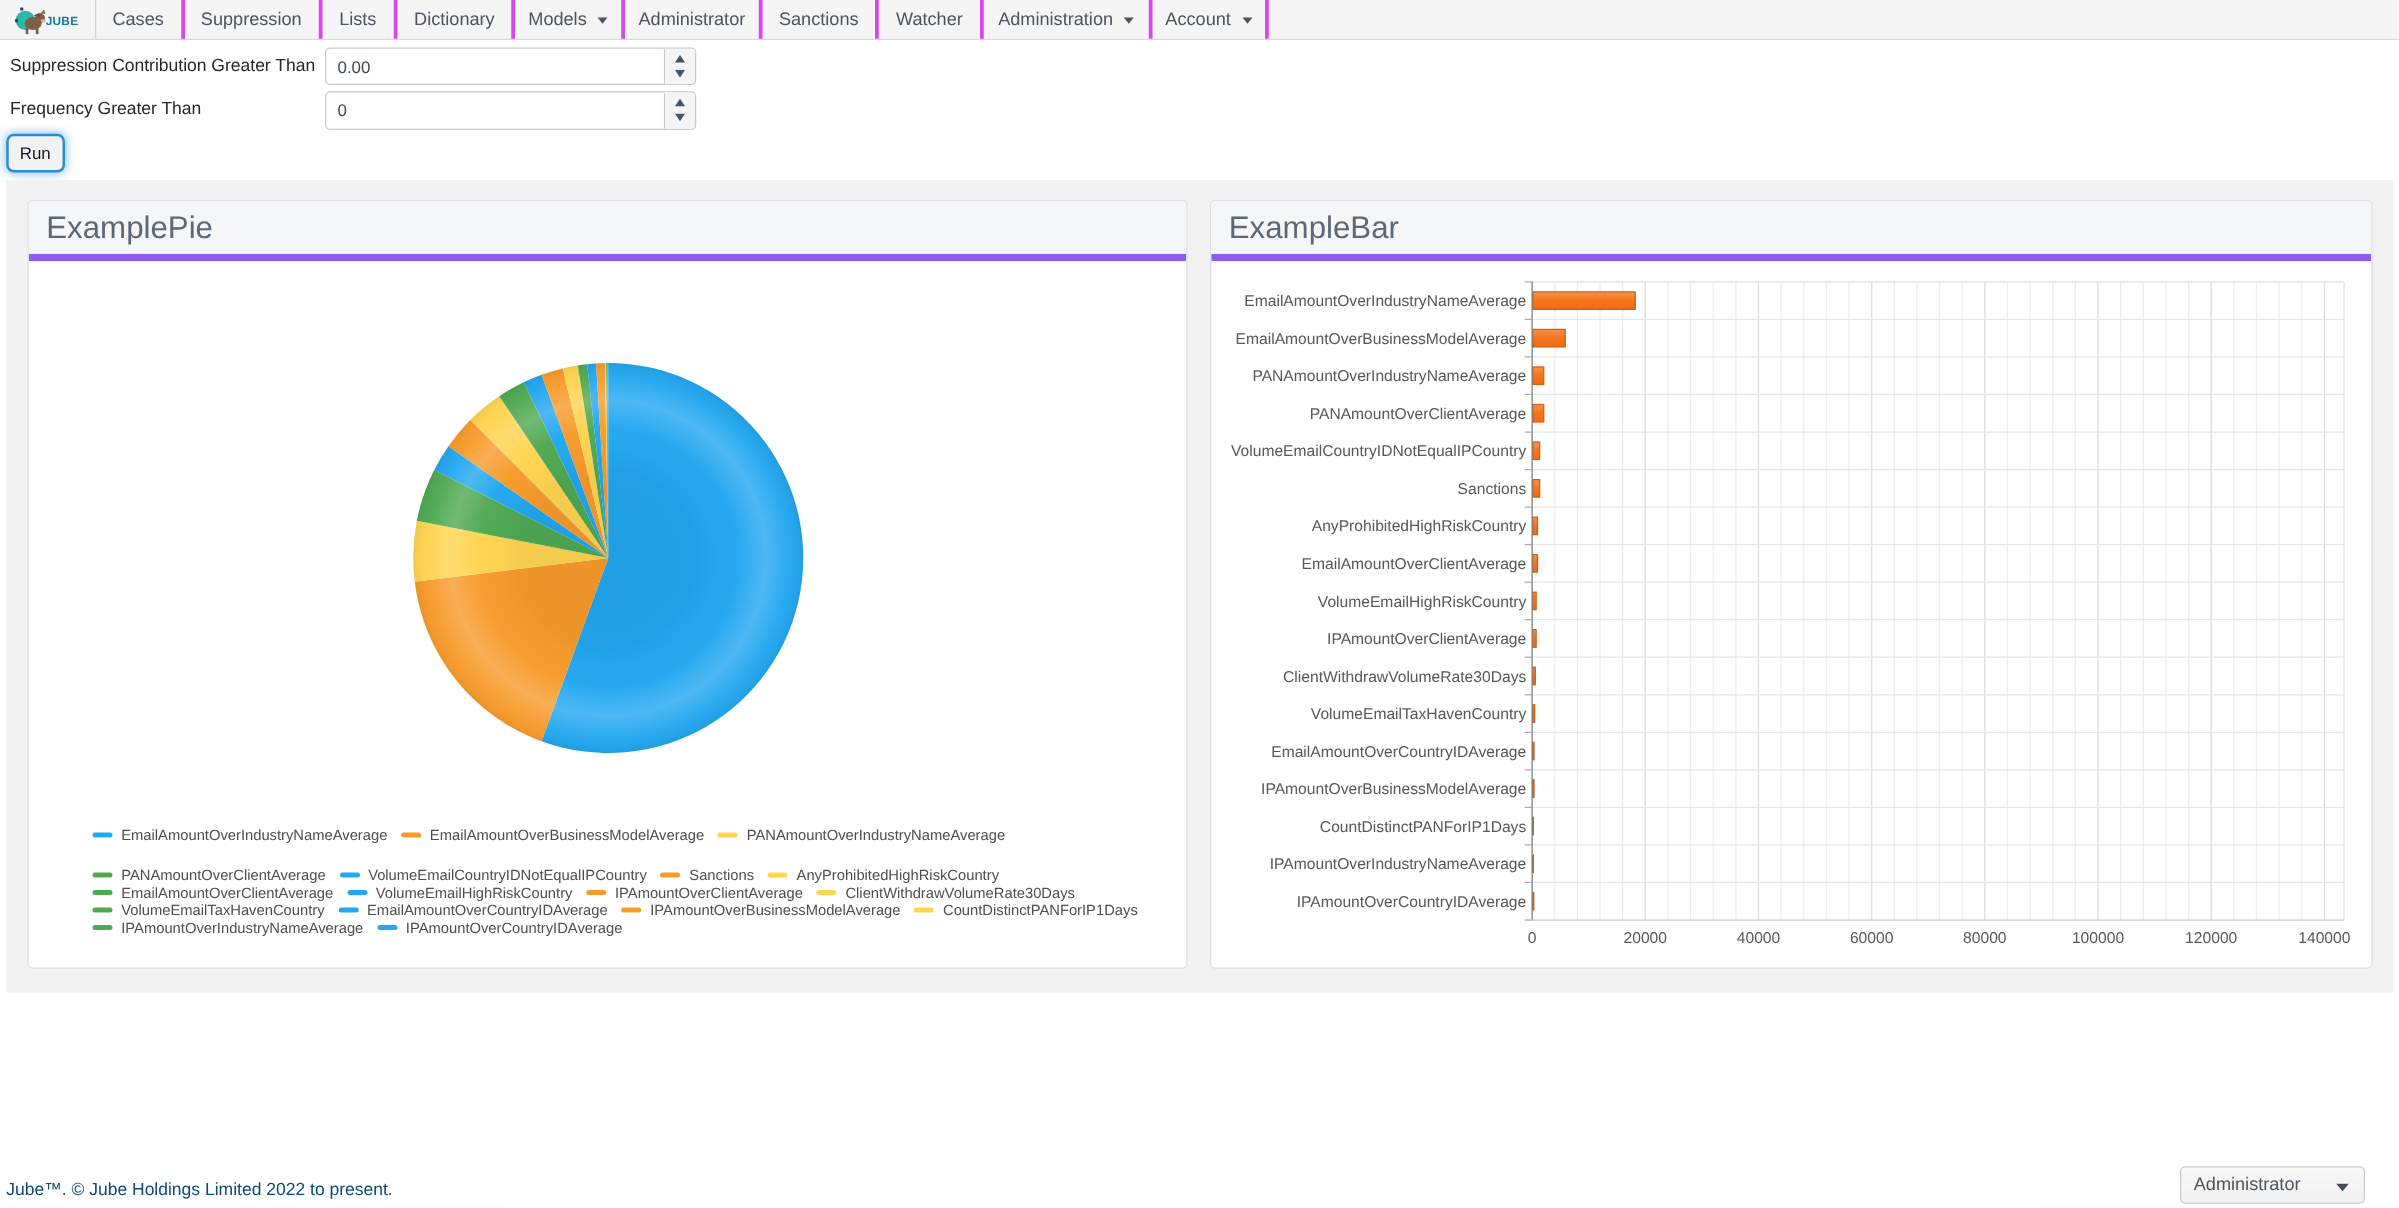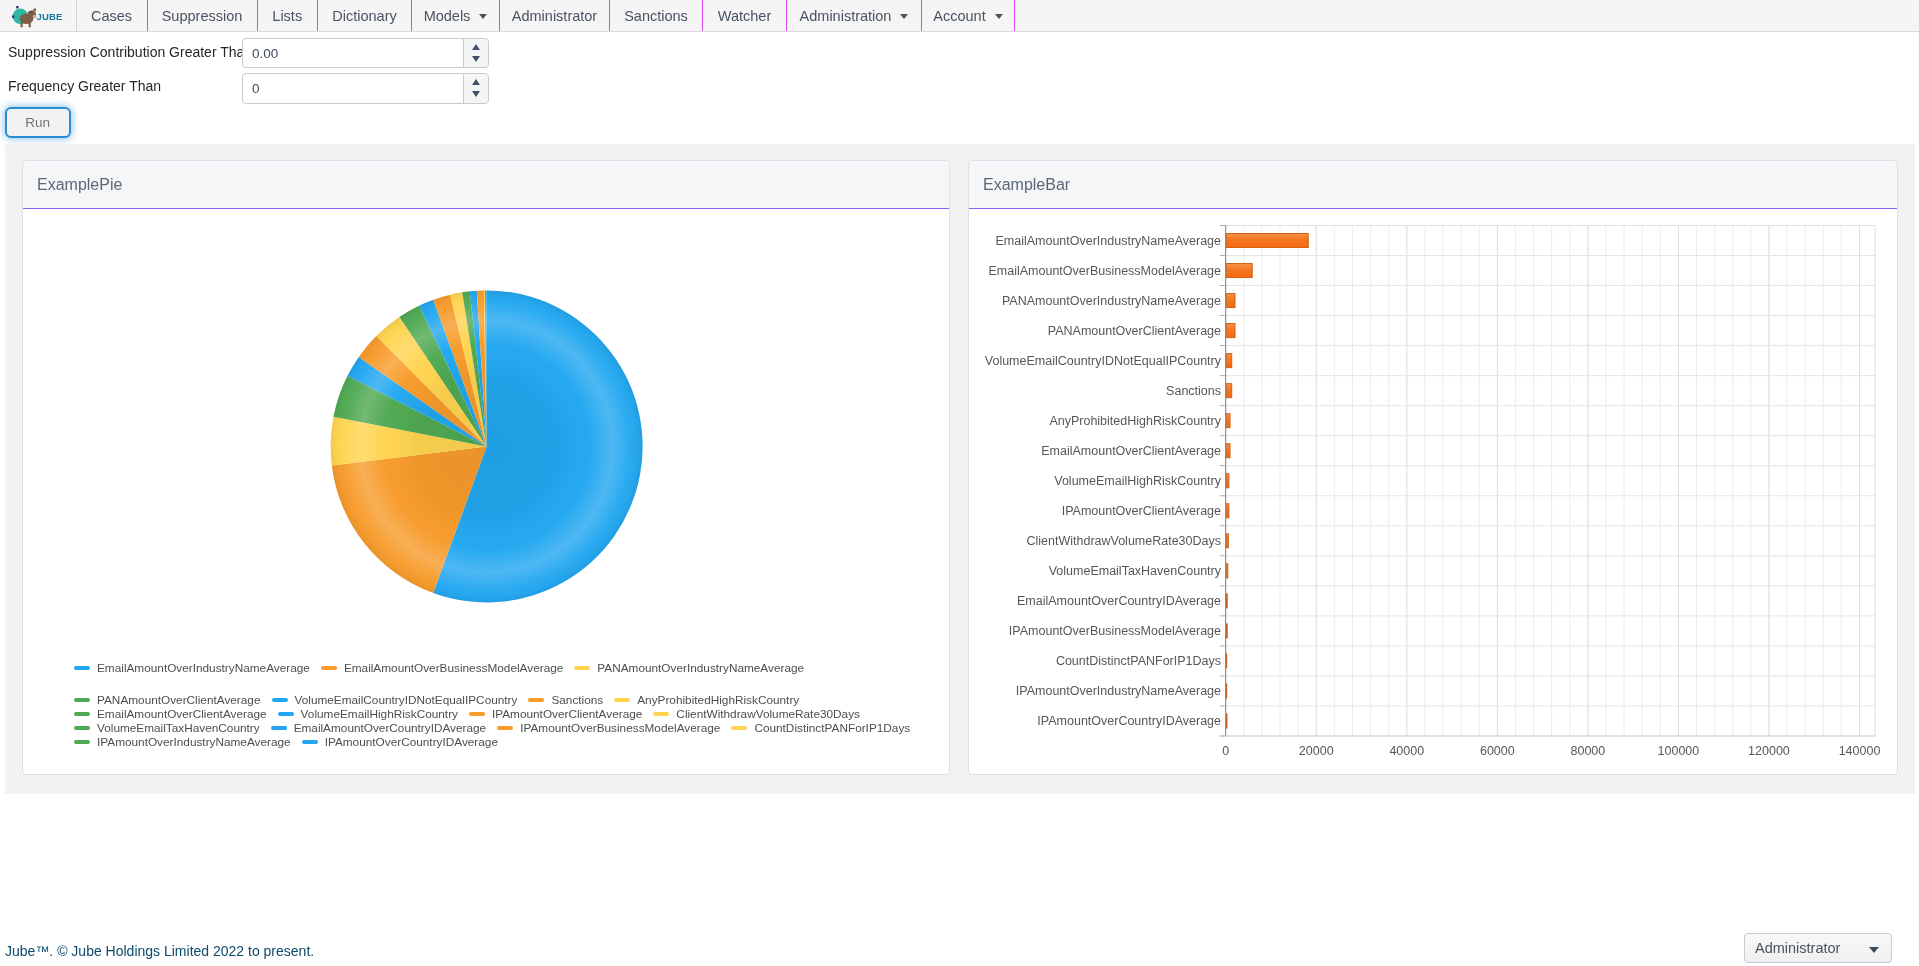--- a/index.html
+++ b/index.html
@@ -1,28 +1,28 @@
 <!DOCTYPE html>
 <html><head><meta charset="utf-8"><style>
 *{margin:0;padding:0;box-sizing:border-box}
 html,body{width:1919px;height:966px;background:#fff;font-family:"Liberation Sans",sans-serif;position:relative;overflow:hidden}
 .nav{position:absolute;left:0;top:0;width:100%;height:32px;background:#f5f5f5;border-bottom:1px solid #d9d9d9;display:flex}
 .logo{width:76.5px;height:31px;border-right:1px solid #d2d2d2;position:relative}
-.tab{height:31px;border-right:1px solid #d946ef;display:flex;align-items:center;justify-content:center;font-size:14.5px;color:#4a5361}
+.tab{height:31px;border-right:3px solid #d946ef;display:flex;align-items:center;justify-content:center;font-size:14.5px;color:#4a5361}
 .caret{width:0;height:0;border-left:4.5px solid transparent;border-right:4.5px solid transparent;border-top:5px solid #4a5361;margin-left:9px;margin-top:2px}
 .flabel{position:absolute;left:8px;font-size:14px;color:#23272b}
-.numbox{position:absolute;left:242px;width:247px;background:#fff;border:1px solid #c8cacc;border-radius:4px;display:flex}
+.numbox{position:absolute;left:260px;width:297px;background:#fff;border:1px solid #c8cacc;border-radius:4px;display:flex}
 .numbox .val{flex:1;font-size:13.5px;color:#3f4a5a;padding-left:9px;display:flex;align-items:center}
 .spin{width:25px;border-left:1px solid #c8cacc;background:#f4f5f5;border-radius:0 4px 4px 0;display:flex;flex-direction:column;align-items:center;justify-content:center;gap:6px}
 .up{width:0;height:0;border-left:4.8px solid transparent;border-right:4.8px solid transparent;border-bottom:6.2px solid #42506a}
 .dn{width:0;height:0;border-left:4.8px solid transparent;border-right:4.8px solid transparent;border-top:6.2px solid #42506a}
-.runbtn{position:absolute;left:4.7px;top:107px;width:66px;height:31.3px;background:#f1f2f2;border:2px solid #2a8dd4;border-radius:6px;box-shadow:0 0 7px 1.5px rgba(60,150,215,0.5);font-size:13.5px;color:#737373;display:flex;align-items:center;justify-content:center}
+.runbtn{position:absolute;left:4.7px;top:107px;width:47px;height:31.3px;background:#f1f2f2;border:2px solid #2a8dd4;border-radius:6px;box-shadow:0 0 7px 1.5px rgba(60,150,215,0.5);font-size:13.5px;color:#0f172a;display:flex;align-items:center;justify-content:center}
 .band{position:absolute;left:5px;top:144px;width:1910px;height:650px;background:#f2f2f2}
 .panel{position:absolute;top:16px;height:615px;background:#fff;border:1px solid #dcdfe3;border-radius:4px}
-.phead{height:48px;background:#f5f6f7;border-bottom:1px solid #8b5cf6;border-radius:4px 4px 0 0;display:flex;align-items:center;padding-left:14px;font-size:16px;color:#5a6878}
+.phead{height:48px;background:#f5f6f7;border-bottom:6px solid #8b5cf6;border-radius:4px 4px 0 0;display:flex;align-items:center;padding-left:14px;font-size:25px;color:#5a6878}
 .lrow{position:absolute;left:74px;white-space:nowrap;font-size:11.8px;color:#4e4e4e}
 .li{display:inline-flex;align-items:center;margin-right:11px}
 .lm{display:inline-block;width:16px;height:4px;border-radius:2px;margin-right:7px}
 .blab{font-size:12.5px;fill:#575757;font-family:"Liberation Sans",sans-serif}
 .footer{position:absolute;left:5px;top:943px;font-size:14px;color:#0c4a6e}
 .ddl{position:absolute;left:1744px;top:933px;width:148px;height:30px;background:linear-gradient(#f8f8f8,#f0f0f0);border:1px solid #c9cbcd;border-radius:4px;display:flex;align-items:center;padding-left:10px;font-size:14.5px;color:#4a5361}
 .ddlarrow{position:absolute;right:12px;top:12.5px;width:0;height:0;border-left:5px solid transparent;border-right:5px solid transparent;border-top:6px solid #3f4a5a}
 </style></head><body>
 <div class="nav">
 <div class="logo">

